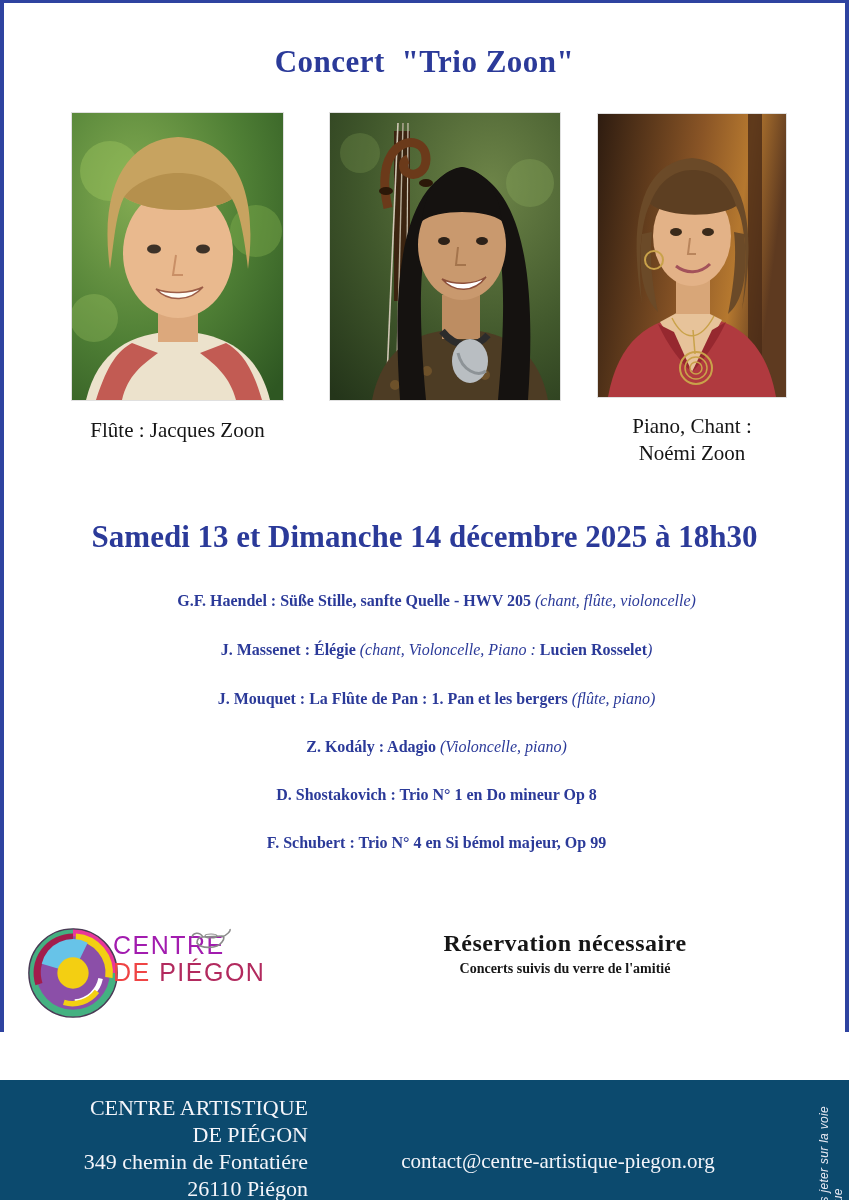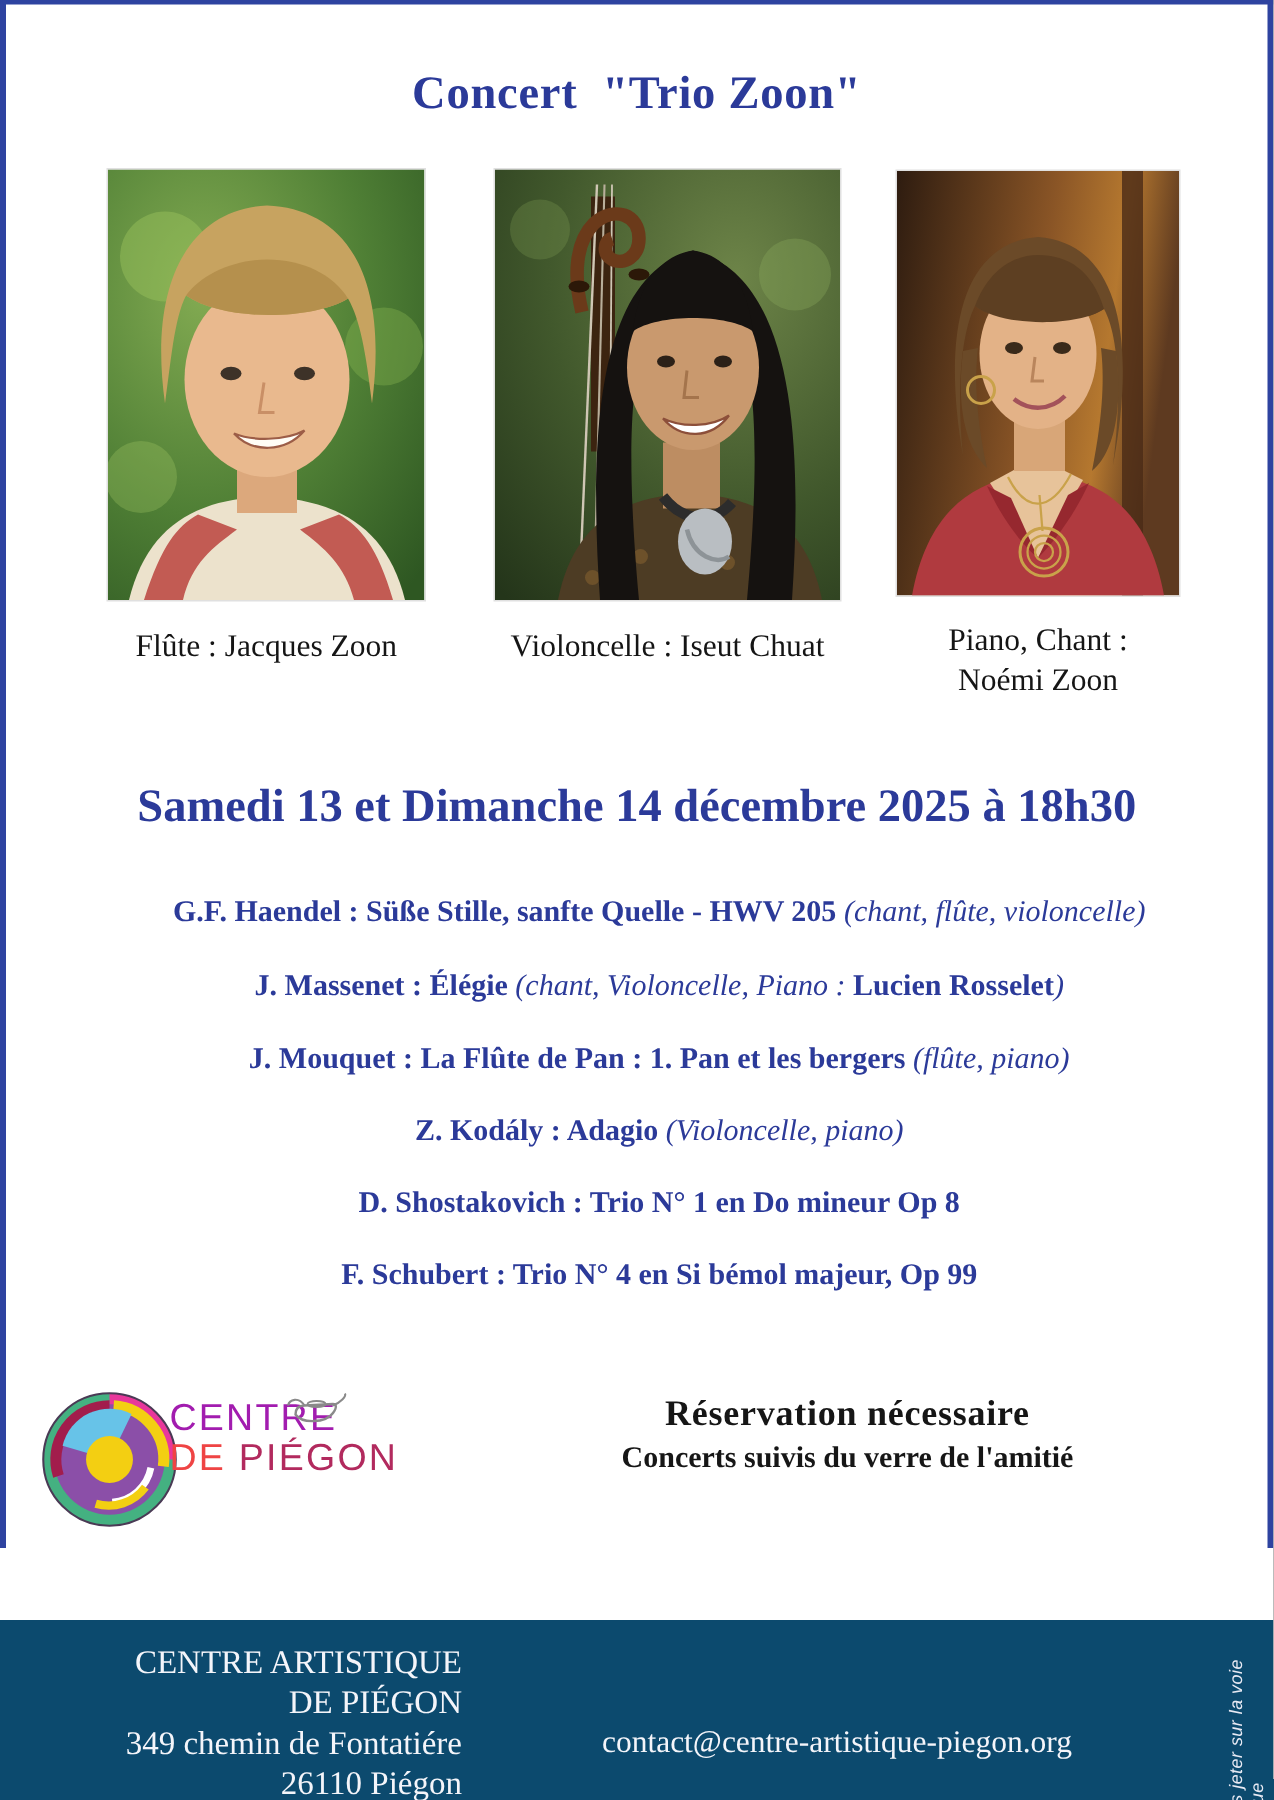--- a/index.html
+++ b/index.html
@@ -31,21 +31,21 @@
   #cap2{left:322px;width:246px;}
   #cap3{left:590px;width:204px;top:413px;}
   .caption .cline{display:block;}
   .date-heading{
     position:absolute;left:0;top:519px;width:849px;text-align:center;
     font-size:31px;font-weight:bold;color:#2b3a99;
   }
   .program{position:absolute;left:0;top:572px;width:849px;}
   .program-row{
     position:absolute;left:0;width:849px;text-align:center;
-    font-size:20px;font-weight:bold;color:#2b3a99;white-space:pre-wrap;
+    font-size:16px;font-weight:bold;color:#2b3a99;white-space:pre-wrap;
   }
   .program-row .detail{font-weight:normal;font-style:italic;}
   .program-row .pname{font-weight:bold;font-style:normal;}
   .program-row .pclose{font-weight:normal;font-style:italic;}
   #prow0{top:2px;}  #prow1{top:51px;}  #prow2{top:100px;}
   #prow3{top:148px;} #prow4{top:196px;} #prow5{top:244px;}
 
   .logo{position:absolute;left:27px;top:925px;width:290px;height:100px;}
   .logo-mark{position:absolute;left:0;top:2px;width:92px;height:92px;}
   .logo-text{
@@ -56,21 +56,21 @@
   .lt-pink{color:#a21caf;}
   .lt-blue{color:#7b86c8;}
   .lt-teal{color:#ef4444;}
   .lt-crimson{color:#b22a5e;}
   .lamp{position:absolute;left:162px;top:2px;width:44px;height:26px;}
 
   .reservation{
     position:absolute;left:320px;top:930px;width:490px;text-align:center;color:#161616;
   }
   .reservation .r1{font-size:24px;font-weight:bold;letter-spacing:0.5px;}
-  .reservation .r2{font-size:20px;font-weight:bold;margin-top:4px;}
+  .reservation .r2{font-size:14px;font-weight:bold;margin-top:4px;}
 
   .footer{
     position:absolute;left:0;top:1032px;width:849px;height:168px;
     background:#0c4a6e;color:#f4f5fa;margin-top:48px;
   }
   .address{
     position:absolute;left:20px;top:14px;width:288px;text-align:right;
     font-size:22px;line-height:27px;
   }
   .info{
@@ -203,21 +203,20 @@
 
       <path d="M74 204 C86 228 102 228 116 202" fill="none" stroke="#c9a24a" stroke-width="1.5"></path>
       <path d="M95 216 L97 240" stroke="#c9a24a" stroke-width="1.5"></path>
       <circle cx="98" cy="254" r="16" fill="none" stroke="#c9a24a" stroke-width="2"></circle>
       <circle cx="98" cy="254" r="11" fill="none" stroke="#c9a24a" stroke-width="1.5"></circle>
       <circle cx="98" cy="254" r="6" fill="none" stroke="#c9a24a" stroke-width="1.5"></circle>
     </svg>
   </div>
 
   <div class="caption" id="cap1">Flûte : Jacques Zoon</div>
-  <div class="caption" id="cap2">Violoncelle : Iseut Chuat</div>
   <div class="caption" id="cap3">
     <span class="cline">Piano, Chant :</span>
     <span class="cline">Noémi Zoon</span>
   </div>
 
   <div class="date-heading">Samedi 13 et Dimanche 14 décembre 2025 à 18h30</div>
 
   <div class="program">
     <div class="program-row" id="prow0">
       <span class="main">G.F. Haendel : Süße Stille, sanfte Quelle - HWV 205 </span><span class="detail">(chant, flûte, violoncelle)</span>

